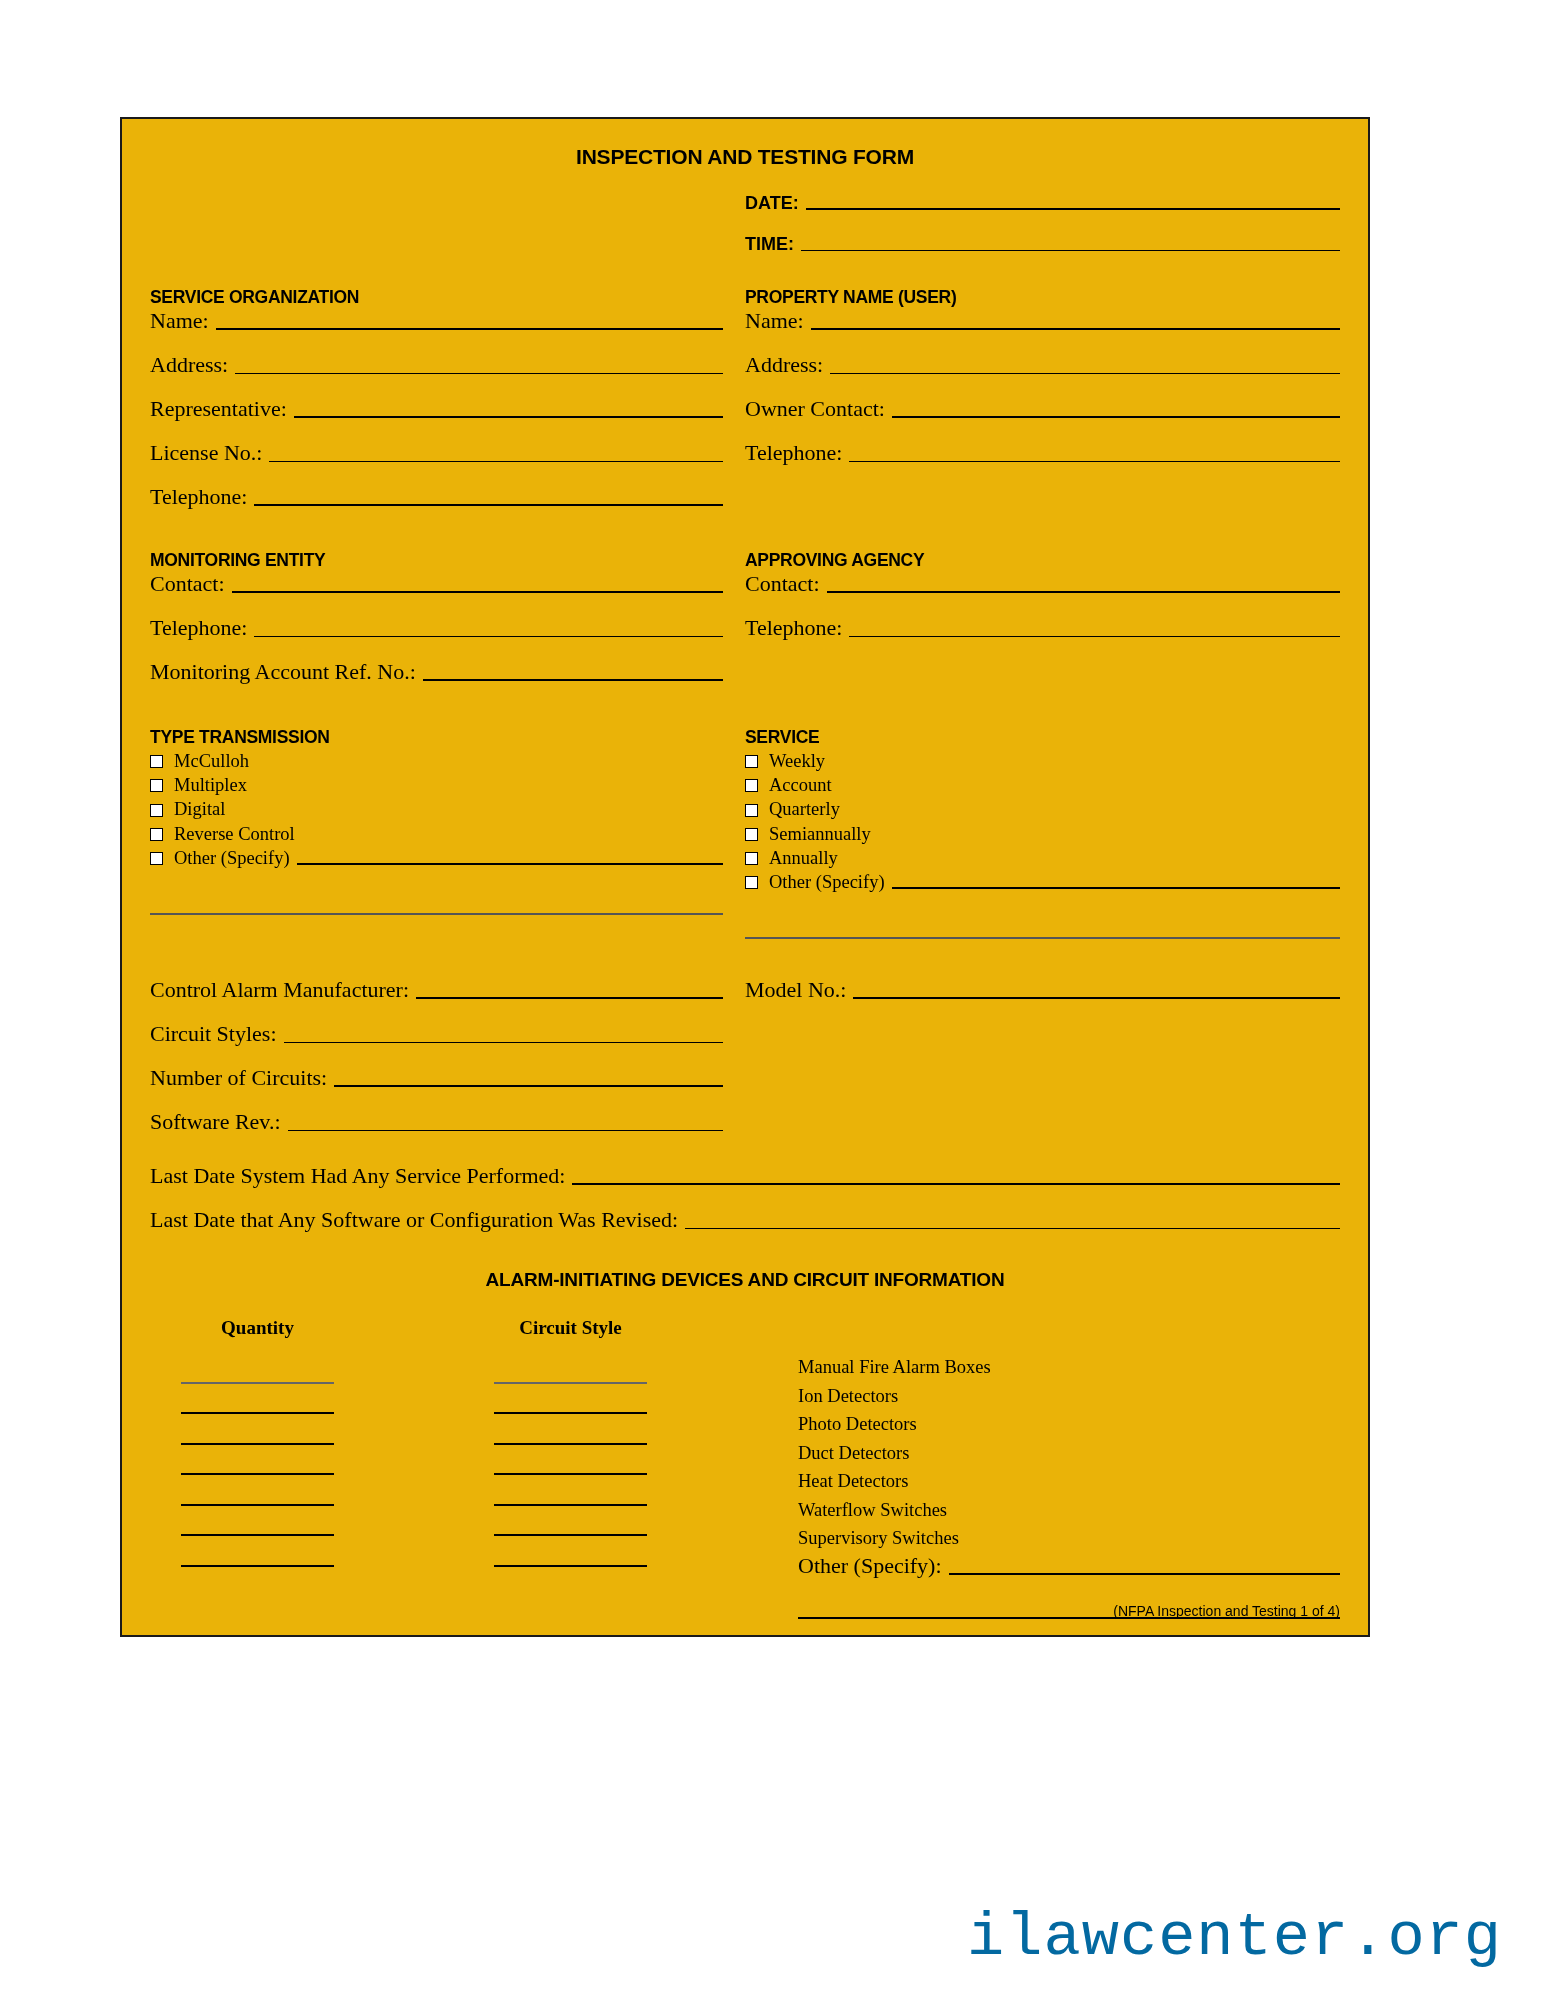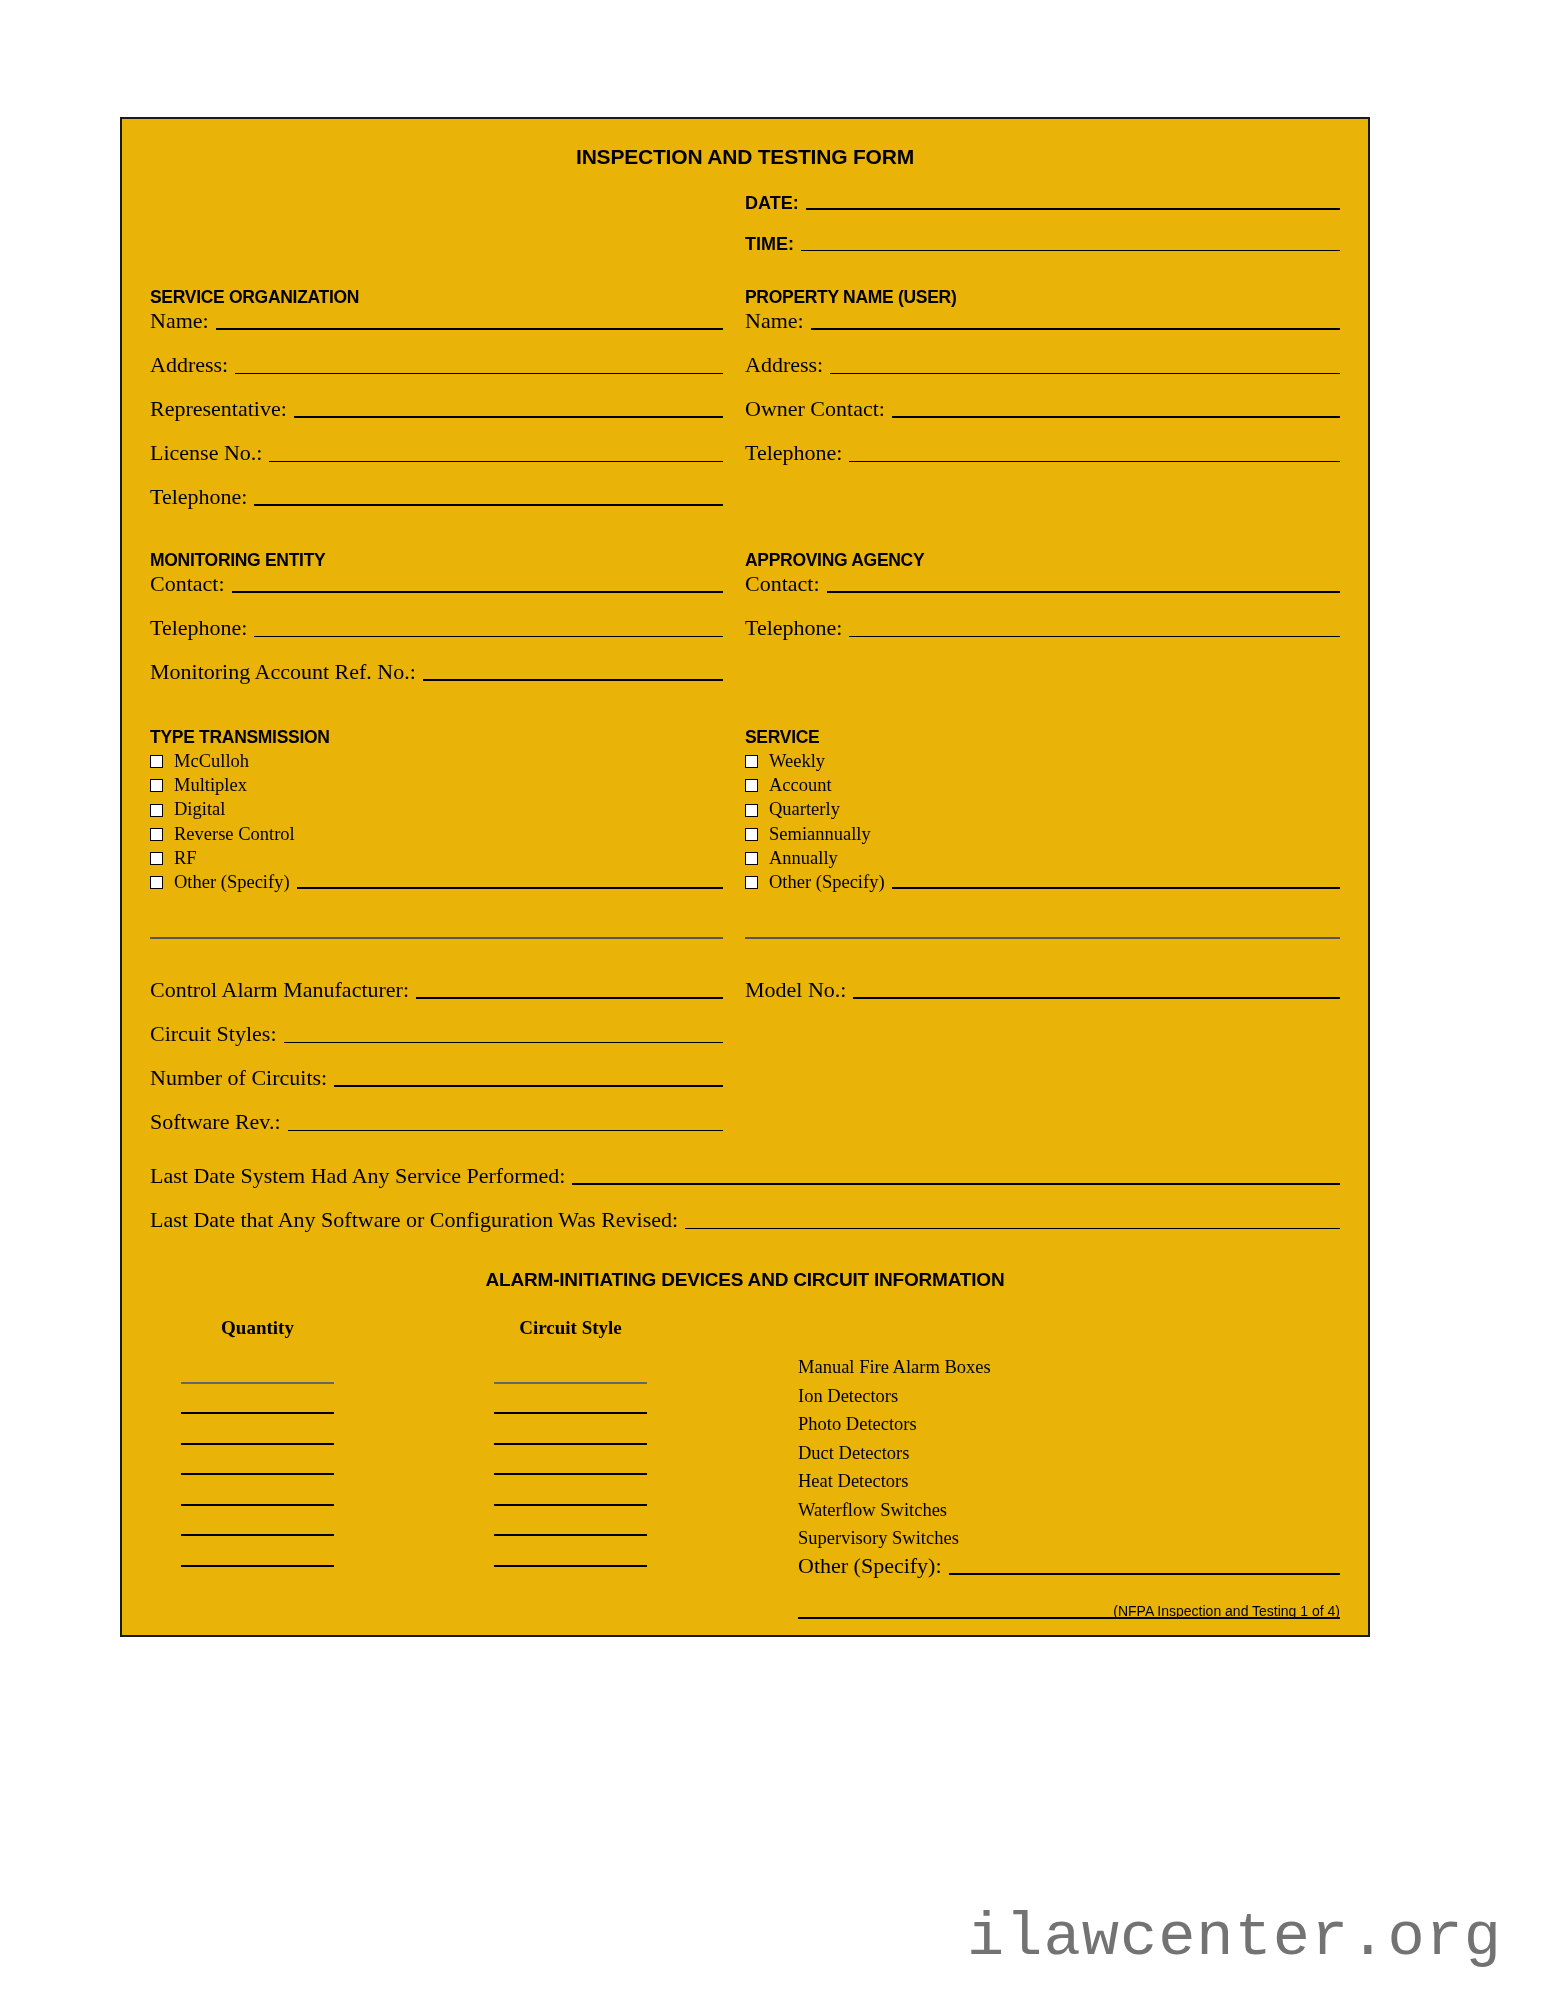--- a/index.html
+++ b/index.html
@@ -156,21 +156,21 @@
   }
 
   
   #watermark {
     position: absolute;
     right: 52px;
     bottom: 38px;
     font-family: "Liberation Mono", "DejaVu Sans Mono", monospace;
     font-size: 62px;
     letter-spacing: 1px;
-    color: #737373;
+    color: #0369a1;
     white-space: nowrap;
   }
 </style>
 </head>
 <body>
 
 <div id="form-frame">
   <div class="inner">
 
     <div class="title">INSPECTION AND TESTING FORM</div>
@@ -285,24 +285,20 @@
               <span class="cb"></span>
               <span class="cb-label">Multiplex</span>
             </div>
             <div class="cb-row">
               <span class="cb"></span>
               <span class="cb-label">Digital</span>
             </div>
             <div class="cb-row">
               <span class="cb"></span>
               <span class="cb-label">Reverse Control</span>
-            </div>
-            <div class="cb-row">
-              <span class="cb"></span>
-              <span class="cb-label">RF</span>
             </div>
             <div class="cb-row">
               <span class="cb"></span>
               <span class="cb-label">Other (Specify)</span>
               <span class="fill"></span>
             </div>
           </div>
         <div style="height:44px;"></div>
         <div class="standalone-line"></div>
       </div>

